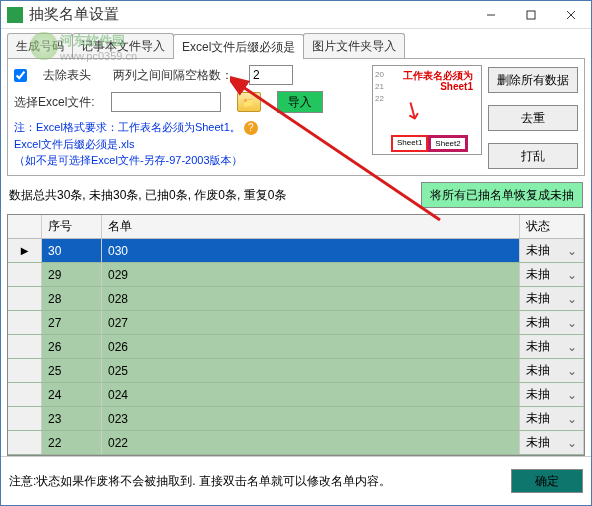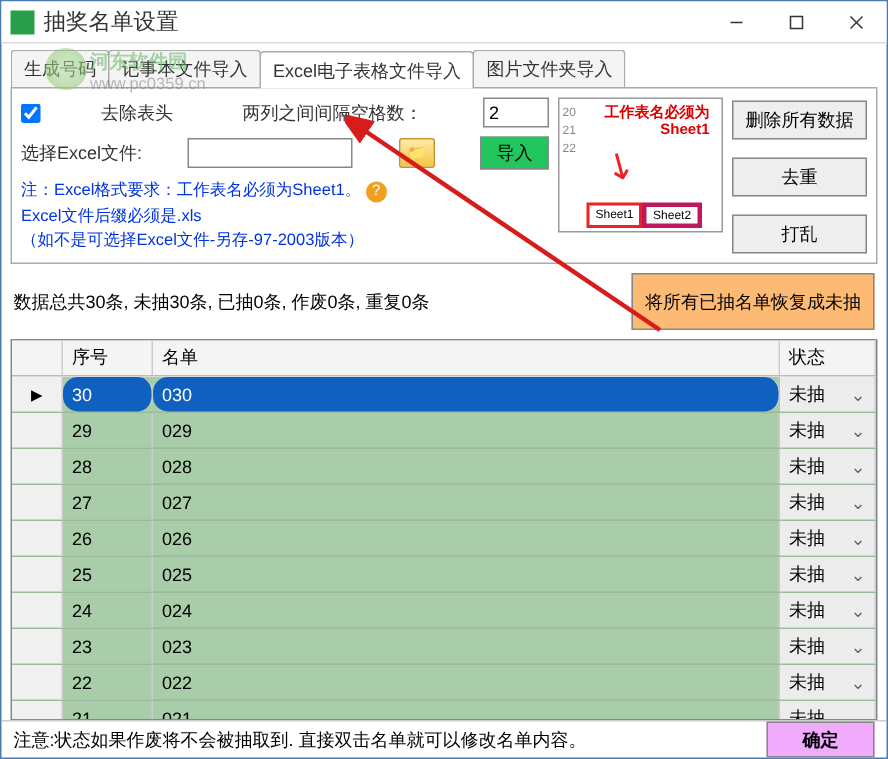--- a/index.html
+++ b/index.html
@@ -18,21 +18,21 @@
 .watermark .logo-text { font-size: 13px; font-weight: bold; color: rgba(100,180,100,0.55); }
 .watermark .sub { font-size: 11px; color: rgba(120,120,120,0.5); }
 .watermark .shape { width: 28px; height: 28px; border-radius: 50%; background: radial-gradient(circle,#b8e0a8,#7fc060); position: absolute; left: -30px; top: 0; opacity: 0.55; }
 
 .tabs { display: flex; height: 26px; font-size: 12px; border-bottom: 1px solid #aaa; margin: 4px 6px 0 6px; }
 .tab { padding: 4px 8px; border: 1px solid #aaa; border-bottom: none; background: #f4f4f4; margin-right: -1px; color: #333; border-radius: 3px 3px 0 0; }
 .tab.active { background: #fff; position: relative; top: 1px; }
 
 .pane { margin: 0 6px; padding: 6px; border: 1px solid #aaa; border-top: none; display: flex; }
 .pane-left { flex: 1; font-size: 12px; color: #333; }
-.row { display: flex; align-items: center; margin-bottom: 6px; gap: 1px; justify-content: space-between; }
+.row { display: flex; align-items: center; margin-bottom: 6px; gap: 16px; }
 .chk { width: 13px; height: 13px; }
 .num-input { width: 44px; height: 20px; border: 1px solid #888; padding: 0 3px; font-size: 12px; }
 .path-input { width: 110px; height: 20px; border: 1px solid #888; background: #fff; }
 .folder-btn { width: 24px; height: 20px; background: linear-gradient(#fde9a8,#f4c642); border: 1px solid #c2952e; border-radius: 2px; display: flex; align-items: center; justify-content: center; font-size: 10px; }
 .btn-small { height: 22px; padding: 0 10px; font-size: 12px; border: 1px solid #888; background: #22c55e; }
 .note { color: #0033e0; font-size: 11px; line-height: 1.5; }
 .note .q { display: inline-block; width: 14px; height: 14px; background: #f0a020; border-radius: 50%; color: #fff; text-align: center; font-size: 10px; line-height: 14px; }
 
 .preview { width: 110px; height: 90px; border: 1px solid #999; margin: 0 6px; background: #fff; position: relative; font-size: 9px; padding: 4px; }
 .preview .hint { color: #d00; font-weight: bold; font-size: 10px; line-height: 1.1; text-align: right; }
@@ -40,41 +40,41 @@
 .preview .sh { border: 3px solid #be185d; padding: 1px 4px; font-size: 8px; }
 .preview .sh:first-child { border: 2px solid #e22; }
 .preview .arrow { position: absolute; top: 30px; left: 30px; color: #e22; font-size: 24px; transform: rotate(30deg); }
 .preview .grid-row { position:absolute; left:2px; font-size:8px; color:#888; }
 
 .right-btns { display: flex; flex-direction: column; gap: 12px; padding-top: 2px; }
 .rbtn { width: 90px; height: 26px; border: 1px solid #888; background: #eee; font-size: 12px; }
 
 .status-row { display: flex; align-items: center; padding: 6px 8px; font-size: 12px; }
 .status-left { flex: 1; }
-.restore-btn { height: 38px; padding: 0 8px; border: 1px solid #888; background: #fdba74; font-size: 12px; }
+.restore-btn { height: 26px; padding: 0 8px; border: 1px solid #888; background: #86efac; font-size: 12px; }
 
 .grid { flex: 1; margin: 0 6px; border: 1px solid #888; overflow: hidden; display: flex; flex-direction: column; }
 .gh { display: flex; height: 24px; background: #f4f4f4; border-bottom: 1px solid #bbb; font-size: 12px; }
 .gh > div, .gr > div { border-right: 1px solid #ccc; display: flex; align-items: center; padding: 0 6px; }
 .c0 { width: 34px; }
 .c1 { width: 60px; }
 .c2 { flex: 1; }
 .c3 { width: 64px; }
 .gbody { flex: 1; overflow-y: auto; }
 .gr { display: flex; height: 24px; font-size: 12px; border-bottom: 1px solid #9cba9c; background: #a8cda8; }
 .gr .c0 { background: #f0f0f0; justify-content: center; }
-.gr.sel .c1, .gr.sel .c2 { background: #1060c0 !important; color: #fff; border-radius: 10px; }
+.gr.sel .c1, .gr.sel .c2 { background: #1060c0 !important; color: #fff; }
 .gr .c1 { background: #a8cda8; }
 .gr .c3 { background: #ececec; }
 .gr .c3::after { content: "⌄"; margin-left: auto; color: #666; }
 .rowmark { color: #000; font-size: 10px; }
 
-.footer { display: flex; align-items: center; padding: 0 8px; font-size: 12px; gap: 8px; border-top: 1px solid #ccc; justify-content: flex-end; }
+.footer { display: flex; align-items: center; padding: 12px 8px; font-size: 12px; gap: 8px; border-top: 1px solid #ccc; justify-content: flex-end; }
 .footer .msg { flex: 1; }
-.ok-btn { width: 72px; height: 24px; border: 1px solid #888; background: #f0abfc; font-size: 12px; font-weight: bold; }
+.ok-btn { width: 72px; height: 24px; border: 1px solid #888; background: #0f766e; font-size: 12px; }
 
 .anno-arrow { position: absolute; top: 70px; left: 230px; z-index: 60; pointer-events: none; }
 
 ::-webkit-scrollbar { width: 16px; }
 ::-webkit-scrollbar-track { background: #f0f0f0; }
 ::-webkit-scrollbar-thumb { background: #c8c8c8; border: 1px solid #aaa; }
 </style>
 </head>
 <body>
 
@@ -102,21 +102,21 @@
 
   <div class="watermark">
     <div class="shape"></div>
     <div class="logo-text">河东软件园</div>
     <div class="sub">www.pc0359.cn</div>
   </div>
 
   <div class="tabs">
     <div class="tab">生成号码</div>
     <div class="tab">记事本文件导入</div>
-    <div class="tab active">Excel电子表格文件导入</div>
+    <div class="tab active">Excel文件后缀必须是</div>
     <div class="tab">图片文件夹导入</div>
   </div>
 
   <div class="pane">
     <div class="pane-left">
       <div class="row">
         <input type="checkbox" class="chk" checked="" style="">
         <span>去除表头</span>
         <span style="margin-left:6px">两列之间间隔空格数：</span>
         <input class="num-input" value="2" style="">

